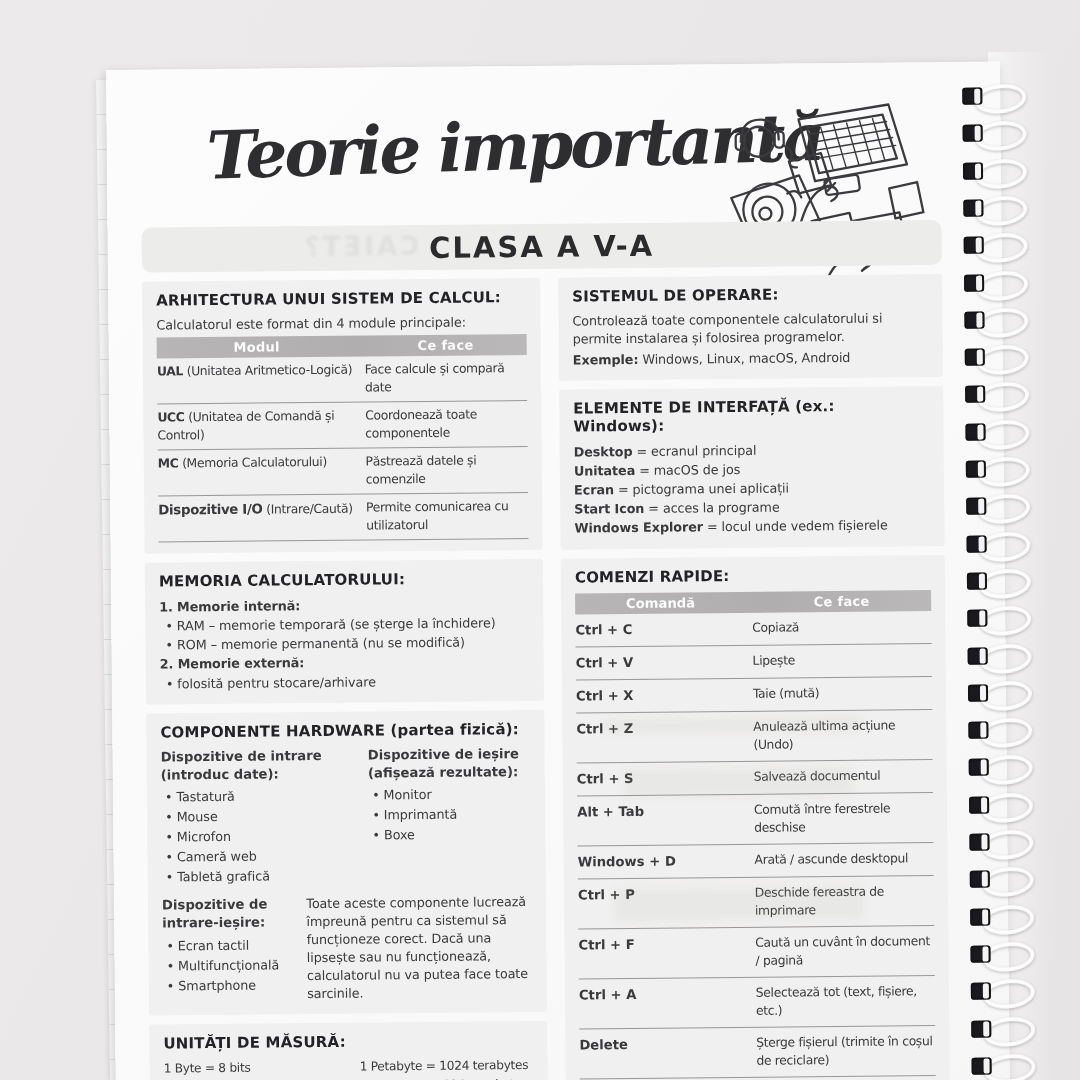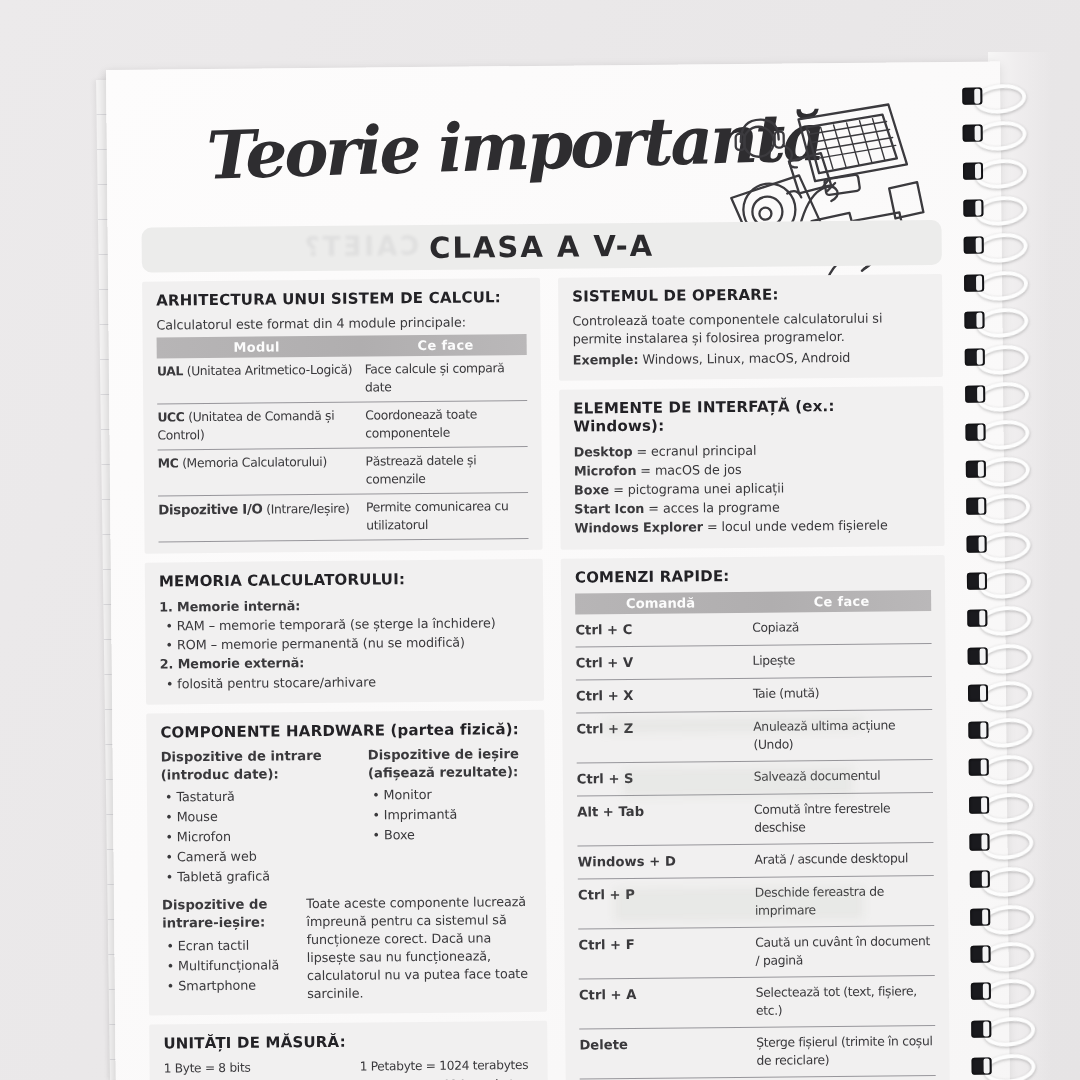--- a/index.html
+++ b/index.html
@@ -201,21 +201,21 @@
           </div>
           <div class="trow">
             <div class="tcell c1"><span class="b">UCC</span><span> (Unitatea de Comandă și Control)</span></div>
             <div class="tcell c2">Coordonează toate componentele</div>
           </div>
           <div class="trow">
             <div class="tcell c1"><span class="b">MC</span><span> (Memoria Calculatorului)</span></div>
             <div class="tcell c2">Păstrează datele și comenzile</div>
           </div>
           <div class="trow">
-            <div class="tcell c1"><span class="b" style="font-size:13.4px">Dispozitive I/O</span><span> (Intrare/Ieșire)</span></div>
+            <div class="tcell c1"><span class="b" style="font-size:13.4px">Dispozitive I/O</span><span> (Intrare/Caută)</span></div>
             <div class="tcell c2">Permite comunicarea cu utilizatorul</div>
           </div>
         </div>
 
         <div class="panel">
           <div class="h">MEMORIA CALCULATORULUI:</div>
           <div class="mline b">1. Memorie internă:</div>
           <div class="mline bullet-line">• RAM – memorie temporară (se șterge la închidere)</div>
           <div class="mline bullet-line">• ROM – memorie permanentă (nu se modifică)</div>
           <div class="mline b">2. Memorie externă:</div>
@@ -285,22 +285,22 @@
           <div class="h">SISTEMUL DE OPERARE:</div>
           <div class="txt">Controlează toate componentele calculatorului si permite instalarea și folosirea programelor.</div>
           <div class="txt" style="margin-top:3px">
             <span class="b">Exemple:</span><span> Windows, Linux, macOS, Android</span>
           </div>
         </div>
 
         <div class="panel">
           <div class="h">ELEMENTE DE INTERFAȚĂ (ex.: Windows):</div>
           <div class="mline"><span class="b">Desktop</span><span> = ecranul principal</span></div>
-          <div class="mline"><span class="b">Microfon</span><span> = macOS de jos</span></div>
-          <div class="mline"><span class="b">Boxe</span><span> = pictograma unei aplicații</span></div>
+          <div class="mline"><span class="b">Unitatea</span><span> = macOS de jos</span></div>
+          <div class="mline"><span class="b">Ecran</span><span> = pictograma unei aplicații</span></div>
           <div class="mline"><span class="b">Start Icon</span><span> = acces la programe</span></div>
           <div class="mline"><span class="b">Windows Explorer</span><span> = locul unde vedem fișierele</span></div>
         </div>
 
         <div class="panel sc">
           <div class="h">COMENZI RAPIDE:</div>
           <div class="ghostblob" style="left:40px;top:160px;width:260px;height:16px;"></div>
           <div class="ghostblob" style="left:60px;top:210px;width:230px;height:30px;"></div>
           <div class="ghostblob" style="left:50px;top:330px;width:250px;height:34px;"></div>
           <div class="thead">

